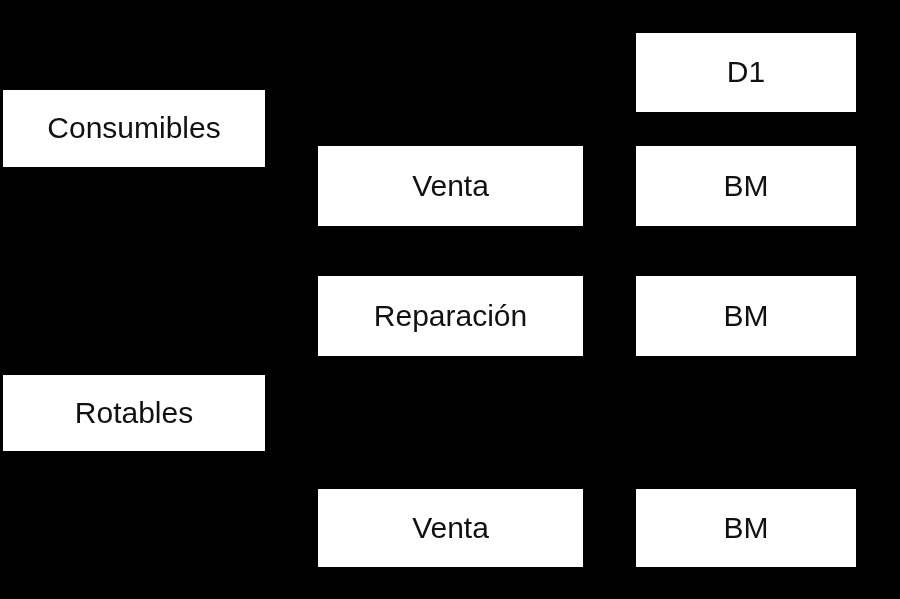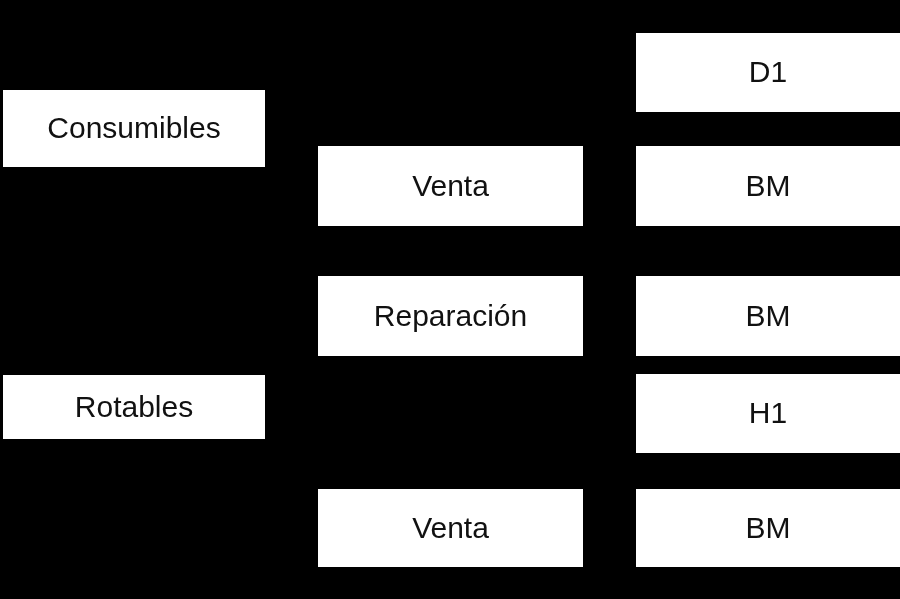--- a/index.html
+++ b/index.html
@@ -24,41 +24,40 @@
     justify-content: center;
     text-align: center;
     font-size: 30px;
     line-height: 1.22;
     padding: 0 8px;
     box-sizing: border-box;
   }
   
   .col-left   { left: 3px;   width: 262px; }
   .col-mid    { left: 318px; width: 265px; }
-  .col-right  { left: 636px; width: 264px; }
+  .col-right  { left: 636px; width: 220px; }
   
   .row1 { top: 33px;  height: 79px; }
   .row2 { top: 146px; height: 80px; }
   .row3 { top: 260px; height: 80px; margin-top: 16px; }
   .row4 { top: 374px; height: 79px; }
   .row5 { top: 489px; height: 78px; }
   .left1 { top: 90px;  height: 77px; }
-  .left2 { top: 375px; height: 64px; }
+  .left2 { top: 375px; height: 76px; }
 </style>
 </head>
 <body>
 
 <div class="stage">
 
   <div class="flow-box col-left left1">Consumibles</div>
   <div class="flow-box col-left left2">Rotables</div>
 
   <div class="flow-box col-mid row2">Venta</div>
   <div class="flow-box col-mid row3">Reparación</div>
   <div class="flow-box col-mid row5">Venta</div>
 
   <div class="flow-box col-right row1">D1</div>
   <div class="flow-box col-right row2">BM</div>
   <div class="flow-box col-right row3">BM</div>
-  <div class="flow-box col-right row4">H1</div>
   <div class="flow-box col-right row5">BM</div>
 
 </div>
 
 </body></html>

